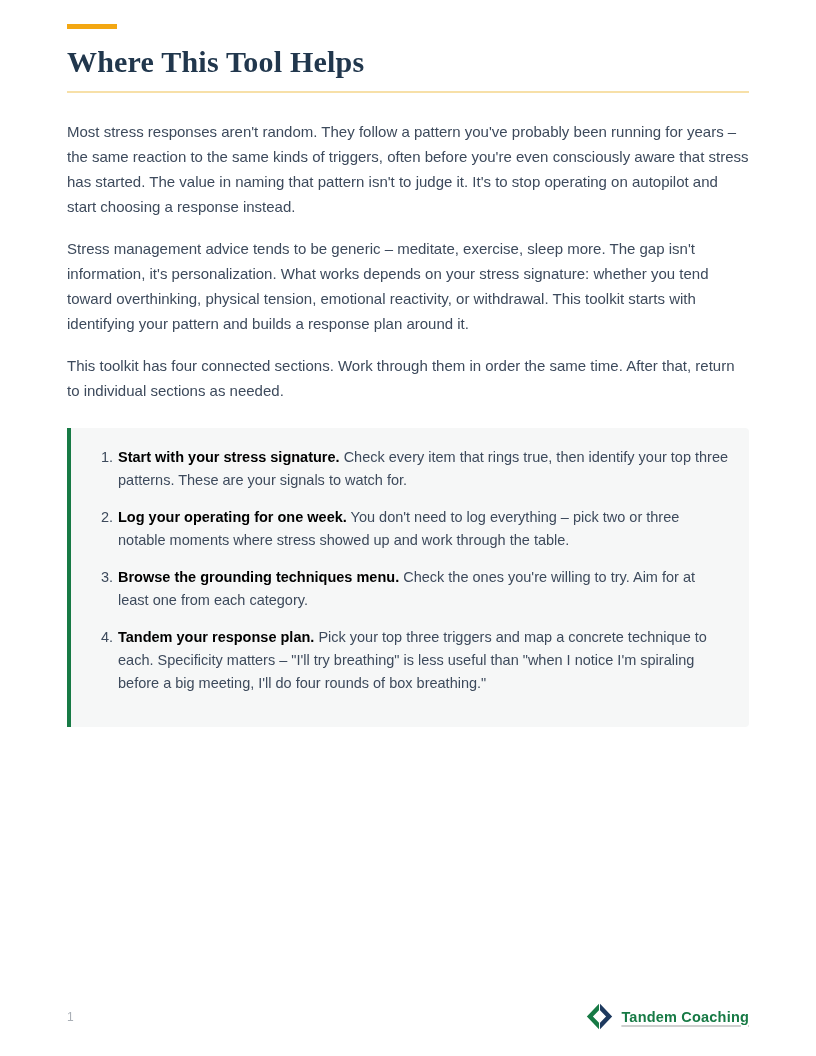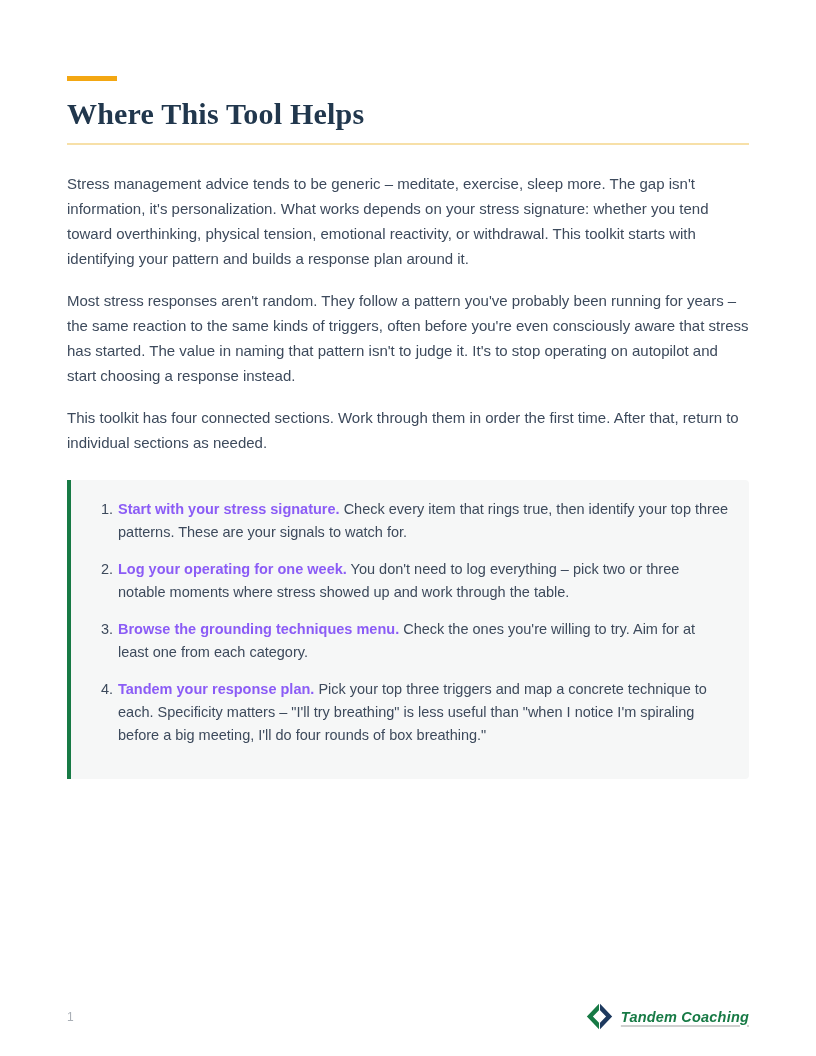--- a/index.html
+++ b/index.html
@@ -17,21 +17,21 @@
   .page {
     width: 816px;
     height: 1056px;
     background: #ffffff;
     position: relative;
     font-family: "Liberation Sans", sans-serif;
     overflow: hidden;
     margin: 0 auto;
   }
   .content {
-    padding: 76px 67px 0 67px;
+    padding: 24px 67px 0 67px;
   }
   .accent-bar {
     width: 50px;
     height: 5px;
     background: var(--accent-gold);
     margin-bottom: 16px;
   }
   h1.doc-title {
     font-family: "Liberation Serif", "DejaVu Serif", serif;
     font-weight: 700;
@@ -74,39 +74,38 @@
     color: var(--body-text);
   }
   .callout-item:last-child { margin-bottom: 0; }
   .item-num {
     flex: 0 0 20px;
     text-align: right;
     margin-right: 5px;
     color: var(--body-text);
   }
   .item-body { flex: 1 1 auto; max-width: 616px; }
-  .item-body b { color: #8b5cf6; font-weight: 700; }
+  .item-body b { color: #000000; font-weight: 700; }
   .footer {
     position: absolute;
     left: 67px;
     right: 67px;
     bottom: 26px;
     display: flex;
     justify-content: space-between;
     align-items: center;
   }
   .page-number {
     color: var(--pagenum-gray);
     font-size: 12px;
   }
   .brand {
     display: flex;
     align-items: center;
     gap: 8px;
-    font-style: italic;
   }
   .brand-name {
     color: var(--green);
     font-weight: 700;
     font-size: 14.5px;
     letter-spacing: 0.2px;
     text-decoration: underline;
     text-decoration-color: #cfcfcf;
     text-decoration-thickness: 2px;
     text-underline-offset: 3px;
@@ -117,23 +116,23 @@
 
 <div class="page">
   <div class="content">
 
     <div class="accent-bar"></div>
 
     <h1 class="doc-title">Where This Tool Helps</h1>
 
     <hr class="title-rule">
 
+    <p class="body-para">Most stress responses aren't random. They follow a pattern you've probably been running for years – the same reaction to the same kinds of triggers, often before you're even consciously aware that stress has started. The value in naming that pattern isn't to judge it. It's to stop operating on autopilot and start choosing a response instead.</p>
     <p class="body-para">Stress management advice tends to be generic – meditate, exercise, sleep more. The gap isn't information, it's personalization. What works depends on your stress signature: whether you tend toward overthinking, physical tension, emotional reactivity, or withdrawal. This toolkit starts with identifying your pattern and builds a response plan around it.</p>
-    <p class="body-para">Most stress responses aren't random. They follow a pattern you've probably been running for years – the same reaction to the same kinds of triggers, often before you're even consciously aware that stress has started. The value in naming that pattern isn't to judge it. It's to stop operating on autopilot and start choosing a response instead.</p>
-    <p class="body-para">This toolkit has four connected sections. Work through them in order the first time. After that, return to individual sections as needed.</p>
+    <p class="body-para">This toolkit has four connected sections. Work through them in order the same time. After that, return to individual sections as needed.</p>
 
     <div class="callout">
       <div class="callout-list">
 
         <div class="callout-item">
           <span class="item-num">1.</span>
           <div class="item-body"><b>Start with your stress signature.</b> <span>Check every item that rings true, then identify your top three patterns. These are your signals to watch for.</span></div>
         </div>
 
         <div class="callout-item">

